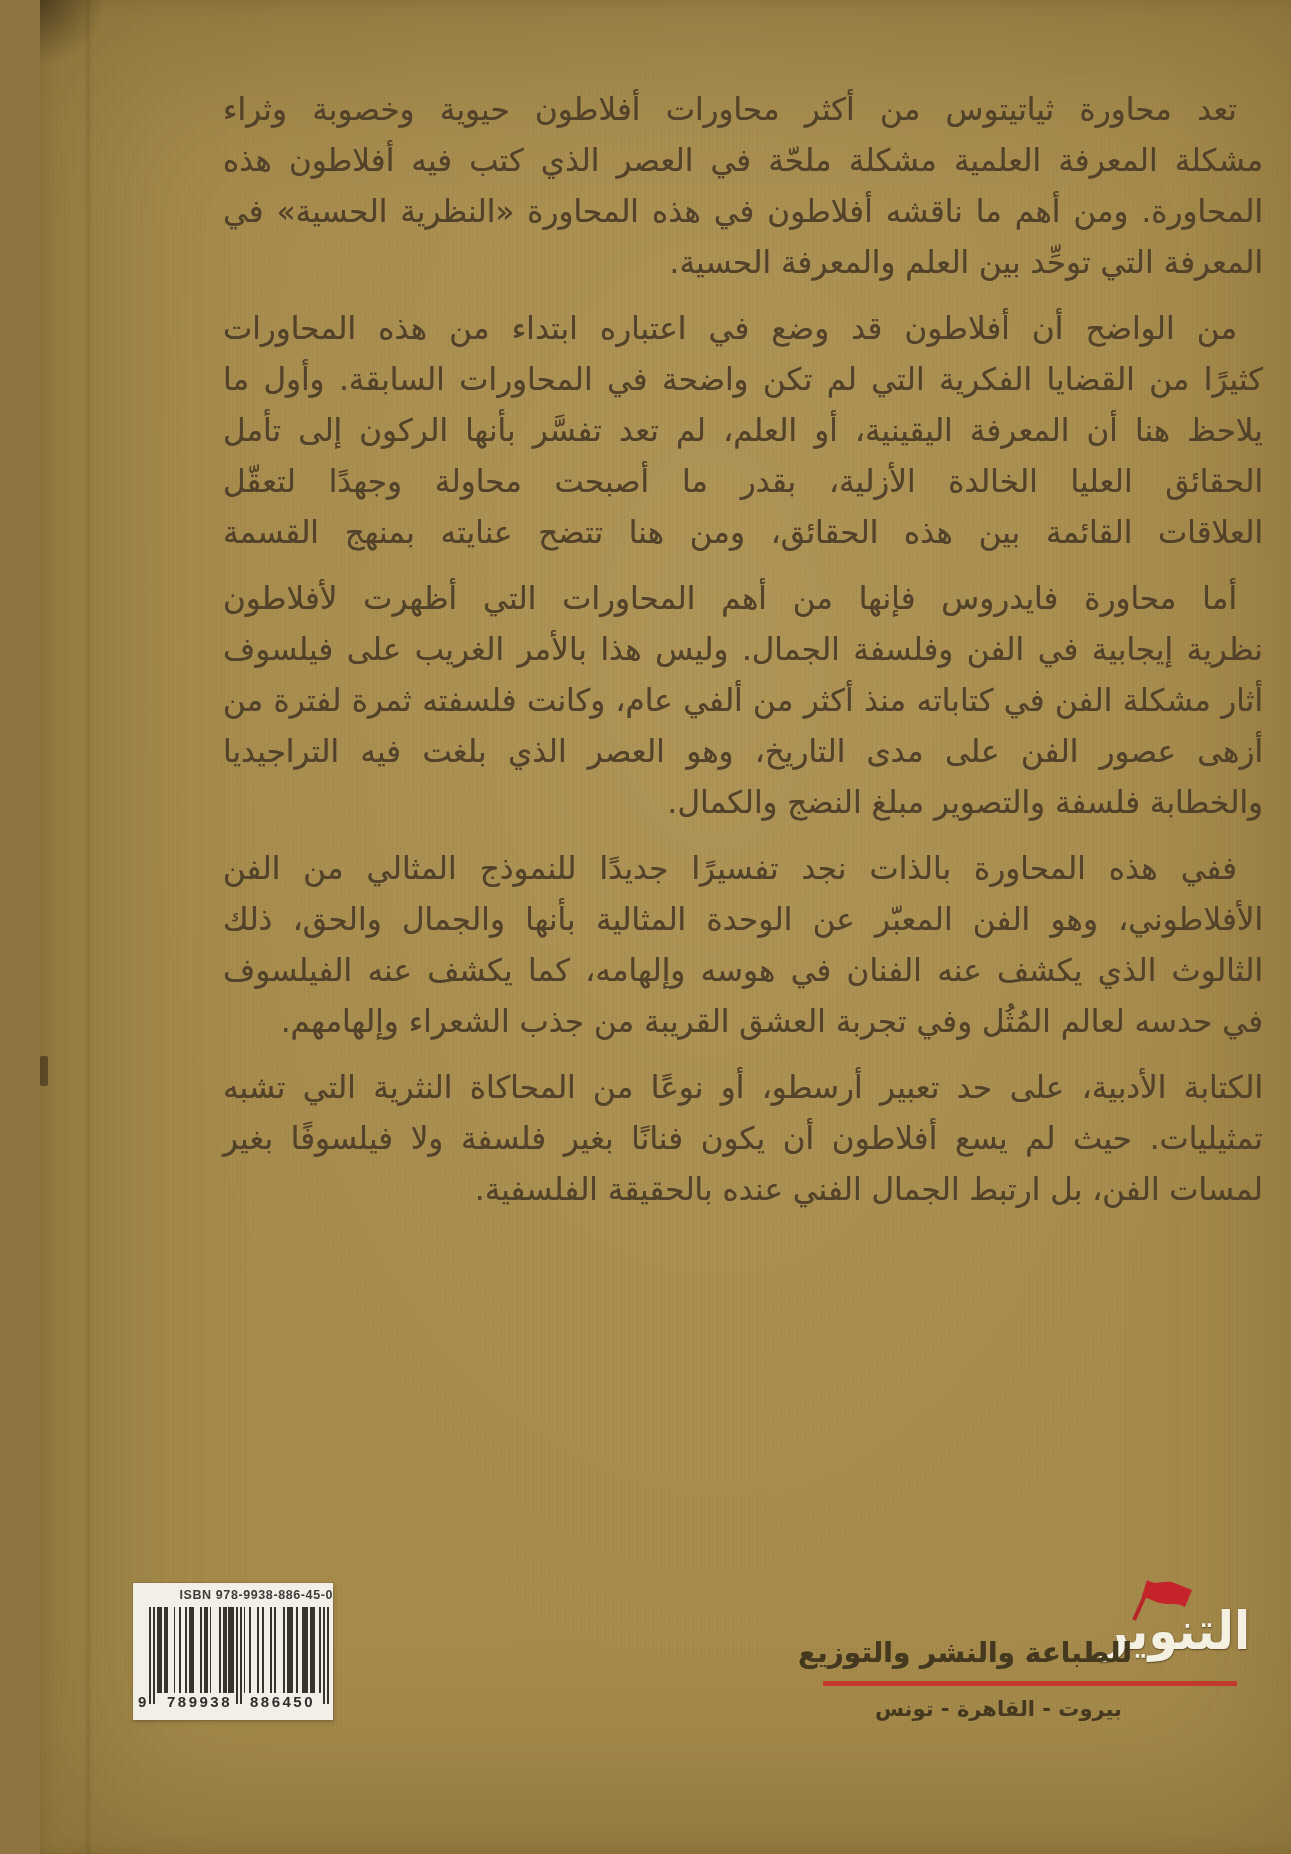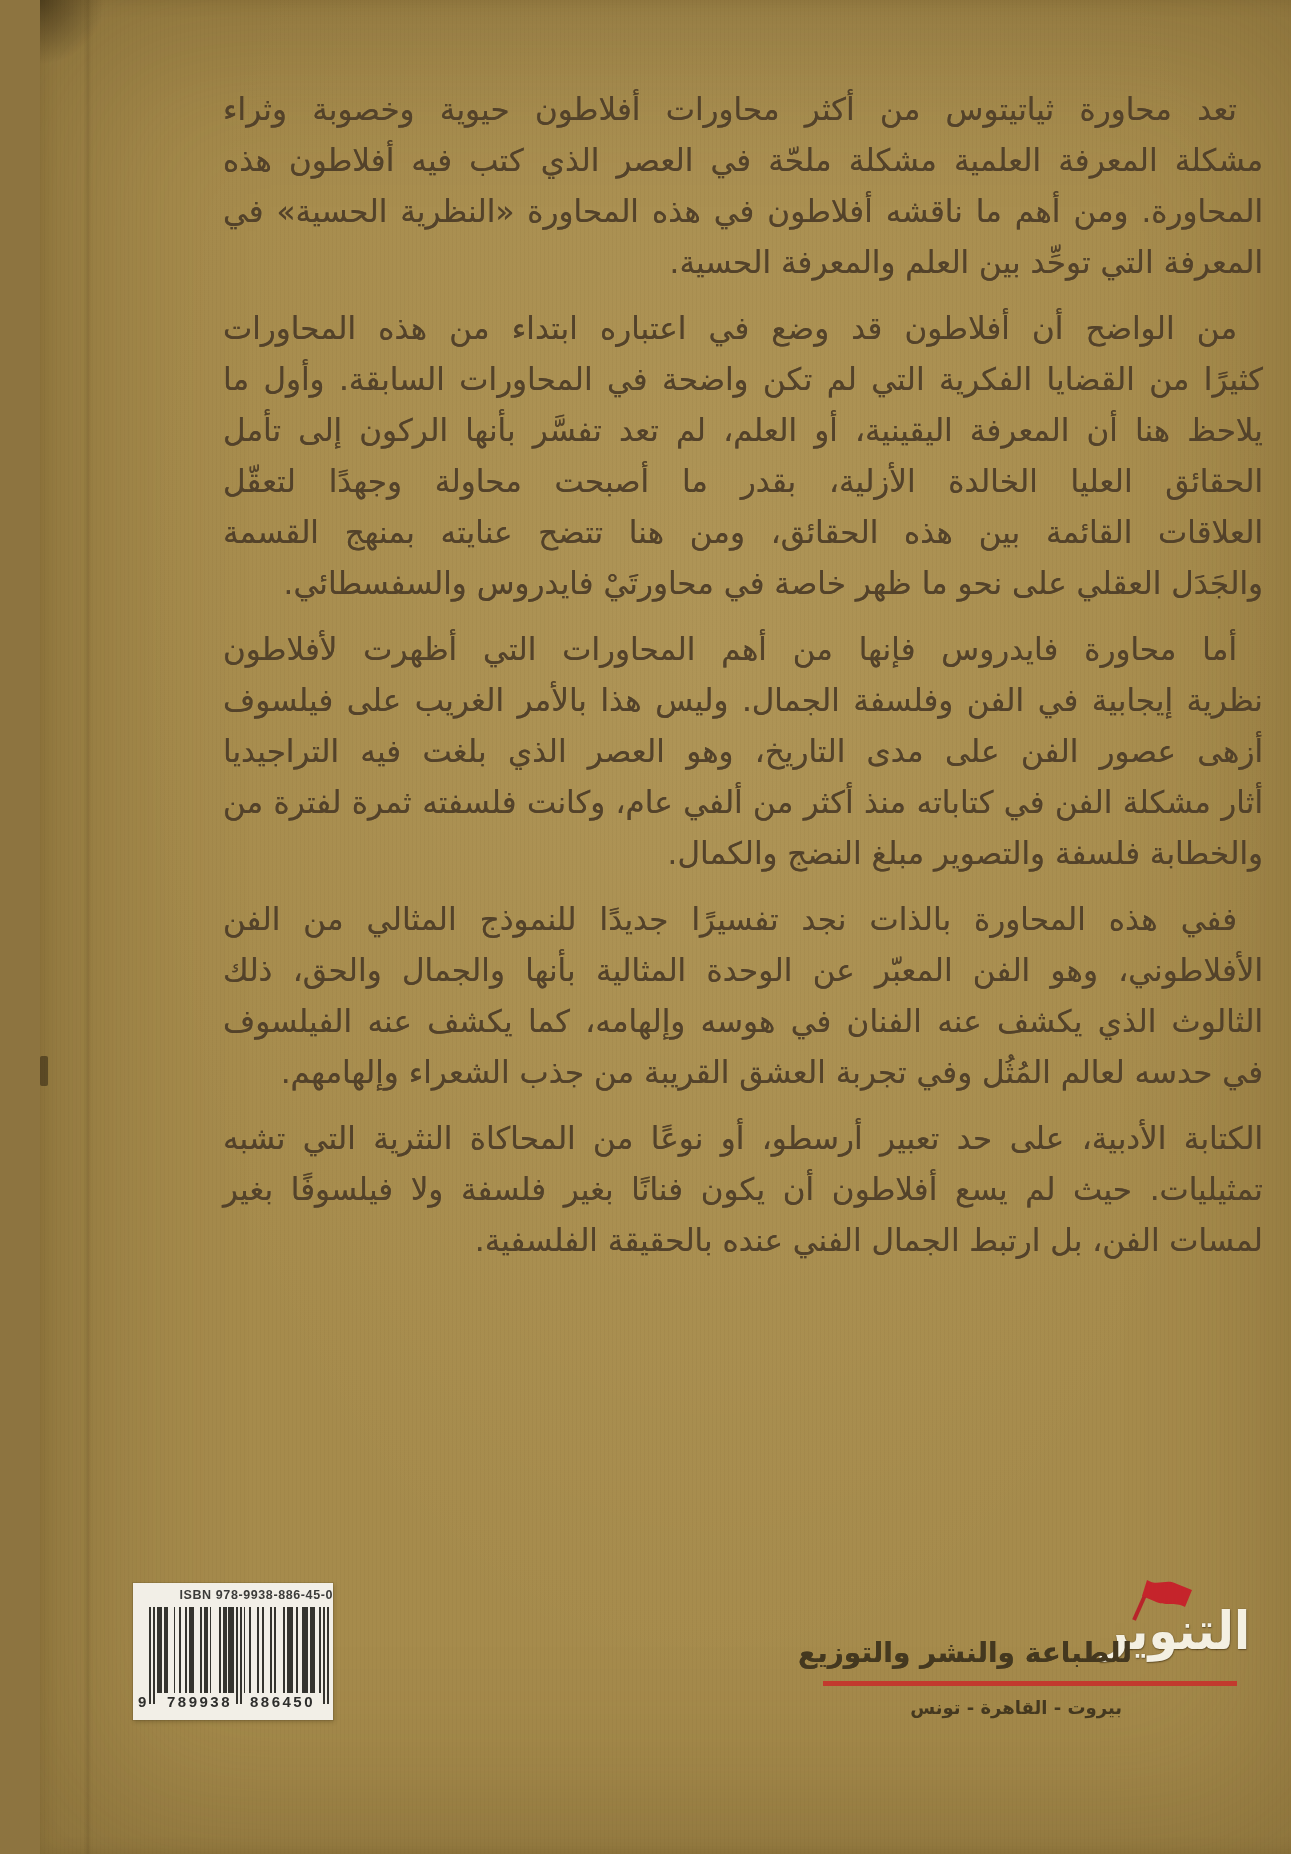--- a/index.html
+++ b/index.html
@@ -89,21 +89,21 @@
     color:#44381f;white-space:nowrap;
     text-shadow:0 0 0.5px rgba(68,56,31,0.8);
   }
   .redline{
     position:absolute;left:783px;top:1681px;width:414px;height:5px;
     background:var(--red,#c23a2e);
   }
   .cities{
     position:absolute;left:900px;top:1697px;width:182px;
     direction:rtl;text-align:center;
-    font-size:18px;font-weight:bold;color:#44381f;
+    font-size:21px;font-weight:bold;color:#44381f;
     white-space:nowrap;letter-spacing:0.5px;
   }
 </style>
 </head>
 <body>
 
 <div class="cover" style="--bg: #a68b4c; --ink: #53422a; --red: #c23a2e; --label: #f2efe7; --logo: #f4f0e2;">
 
   <div class="corner-shade"></div>
   <div class="crease"></div>
@@ -115,27 +115,26 @@
         <div class="line">مشكلة المعرفة العلمية مشكلة ملحّة في العصر الذي كتب فيه أفلاطون هذه</div>
         <div class="line">المحاورة. ومن أهم ما ناقشه أفلاطون في هذه المحاورة «النظرية الحسية» في</div>
         <div class="line last">المعرفة التي توحِّد بين العلم والمعرفة الحسية.</div>
       </div>
       <div class="para">
         <div class="line first">من الواضح أن أفلاطون قد وضع في اعتباره ابتداء من هذه المحاورات</div>
         <div class="line">كثيرًا من القضايا الفكرية التي لم تكن واضحة في المحاورات السابقة. وأول ما</div>
         <div class="line">يلاحظ هنا أن المعرفة اليقينية، أو العلم، لم تعد تفسَّر بأنها الركون إلى تأمل</div>
         <div class="line">الحقائق العليا الخالدة الأزلية، بقدر ما أصبحت محاولة وجهدًا لتعقّل</div>
         <div class="line">العلاقات القائمة بين هذه الحقائق، ومن هنا تتضح عنايته بمنهج القسمة</div>
-        <div class="line last">والجَدَل العقلي على نحو ما ظهر خاصة في محاورتَيْ فايدروس والسفسطائي.</div>
       </div>
       <div class="para">
         <div class="line first">أما محاورة فايدروس فإنها من أهم المحاورات التي أظهرت لأفلاطون</div>
         <div class="line">نظرية إيجابية في الفن وفلسفة الجمال. وليس هذا بالأمر الغريب على فيلسوف</div>
+        <div class="line">أثار مشكلة الفن في كتاباته منذ أكثر من ألفي عام، وكانت فلسفته ثمرة لفترة من</div>
         <div class="line">أزهى عصور الفن على مدى التاريخ، وهو العصر الذي بلغت فيه التراجيديا</div>
-        <div class="line">أثار مشكلة الفن في كتاباته منذ أكثر من ألفي عام، وكانت فلسفته ثمرة لفترة من</div>
         <div class="line last">والخطابة فلسفة والتصوير مبلغ النضج والكمال.</div>
       </div>
       <div class="para">
         <div class="line first">ففي هذه المحاورة بالذات نجد تفسيرًا جديدًا للنموذج المثالي من الفن</div>
         <div class="line">الأفلاطوني، وهو الفن المعبّر عن الوحدة المثالية بأنها والجمال والحق، ذلك</div>
         <div class="line">الثالوث الذي يكشف عنه الفنان في هوسه وإلهامه، كما يكشف عنه الفيلسوف</div>
         <div class="line last">في حدسه لعالم المُثُل وفي تجربة العشق القريبة من جذب الشعراء وإلهامهم.</div>
       </div>
       <div class="para">
         <div class="line">الكتابة الأدبية، على حد تعبير أرسطو، أو نوعًا من المحاكاة النثرية التي تشبه</div>

